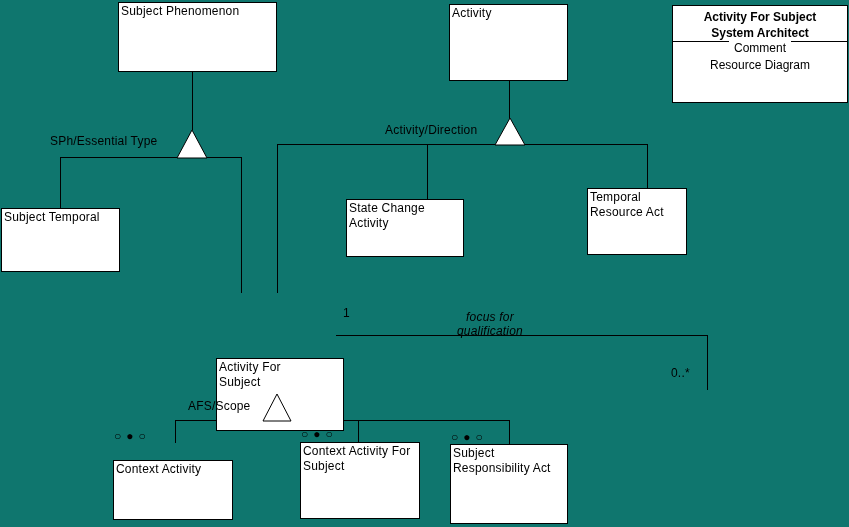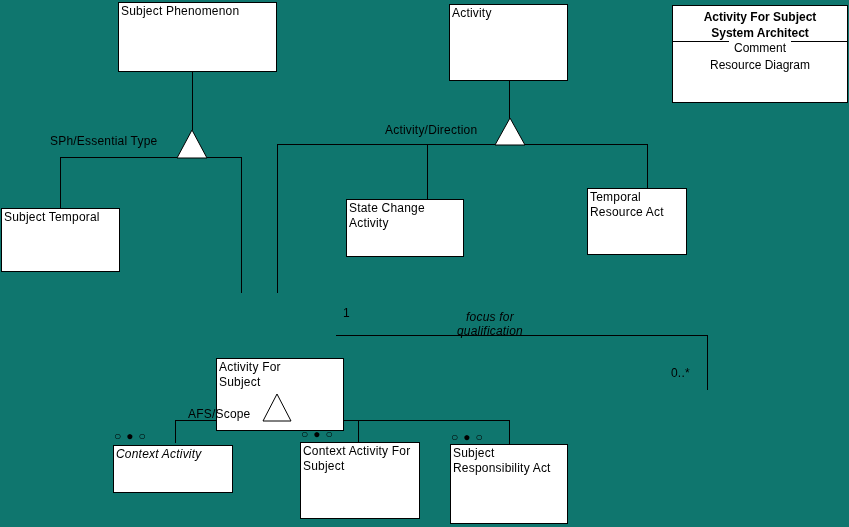--- a/index.html
+++ b/index.html
@@ -67,21 +67,21 @@
     <span class="box-label">Temporal
 Resource Act</span>
   </div>
 
   <div class="box" style="left:216px;top:310px;width:128px;height:73px;margin-top:48px;">
     <span class="box-label">Activity For
 Subject</span>
   </div>
 
 
-  <div class="box" style="left:113px;top:445px;width:120px;height:48px;font-style:italic;">
+  <div class="box" style="left:113px;top:460px;width:120px;height:60px;">
     <span class="box-label">Context Activity</span>
   </div>
 
   <div class="box" style="left:300px;top:442px;width:120px;height:77px;">
     <span class="box-label">Context Activity For
 Subject</span>
   </div>
 
   <div class="box" style="left:450px;top:444px;width:118px;height:80px;">
     <span class="box-label">Subject
@@ -129,21 +129,21 @@
     <polygon points="16,1 1,28 31,28" fill="#ffffff" stroke="#000000" stroke-width="1"></polygon>
   </svg>
   <svg class="tri" style="left:262px;top:393px;" width="30" height="29">
     <polygon points="15,1 1,28 29,28" fill="#ffffff" stroke="#000000" stroke-width="1"></polygon>
   </svg>
 
   <span class="lbl" style="left:50px;top:134px;">SPh/Essential Type</span>
 
   <span class="lbl" style="left:385px;top:123px;">Activity/Direction</span>
 
-  <span class="lbl" style="left:188px;top:399px;margin-top:8px;">AFS/Scope</span>
+  <span class="lbl" style="left:188px;top:399px;">AFS/Scope</span>
 
   <span class="lbl" style="left:343px;top:306px;">1</span>
 
   <span class="lbl" style="left:671px;top:366px;">0..*</span>
 
   <div class="focus-lbl" style="left:425px;top:310px;width:130px;">focus for
 qualification</div>
 
   <div class="circles" style="left:114px;top:430px;">
     <span class="circle">○</span>

